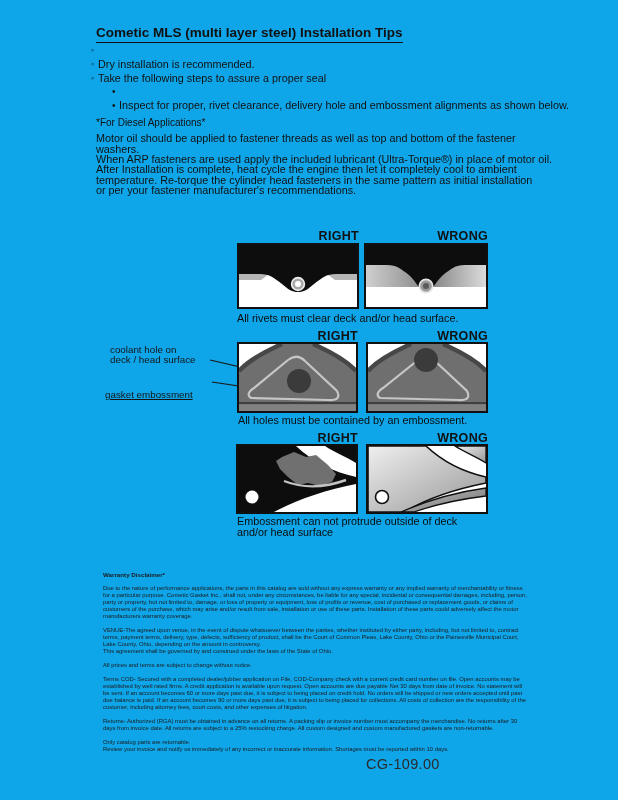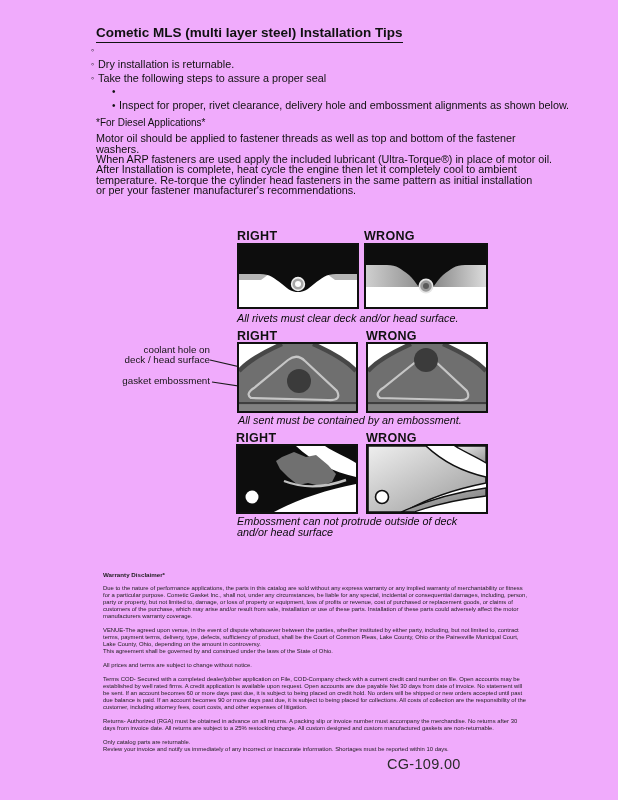--- a/index.html
+++ b/index.html
@@ -1,59 +1,59 @@
 <!DOCTYPE html>
 <html><head>
 <meta charset="utf-8">
 <style>
   * { margin:0; padding:0; box-sizing:border-box; }
   html,body { background:#ffffff; }
   .page {
-    position:relative; width:618px; height:800px; background:#f0abfc;
+    position:relative; width:618px; height:800px; background:#0ea5e9;
     font-family:"Liberation Sans", sans-serif; color:#111; overflow:hidden;
   }
   .abs { position:absolute; }
   .title {
     left:96px; top:25px; font-size:13.5px; font-weight:bold;
     border-bottom:1.6px solid #111; padding-bottom:2px; white-space:nowrap;
   }
   .bullets { left:91px; top:44px; font-size:10.8px; line-height:13.8px; white-space:nowrap; }
   .bullet-row { display:flex; }
   .bullet-row.sub { padding-left:21px; }
   .marker { width:7px; flex:0 0 auto; font-size:9px; line-height:13.8px; }
   .bullet-row.sub .marker { font-size:10px; }
   .diesel-heading { left:96px; top:117px; font-size:10px; font-weight:normal; }
   .body-para { left:96px; font-size:10.8px; line-height:10.6px; white-space:pre-line; width:460px; }
   .p1 { top:133px; }
   .p2 { top:164px; }
   .p3 { top:206px; }
-  .fig-label { font-size:12.5px; font-weight:bold; text-align:left; letter-spacing:0.3px; }
-  .caption { font-size:10.8px; line-height:11px; white-space:pre-line; color:#0b0b0b;font-style:italic; }
+  .fig-label { font-size:12.5px; font-weight:bold; text-align:right; letter-spacing:0.3px; }
+  .caption { font-size:10.8px; line-height:11px; white-space:pre-line; color:#0b0b0b; }
   .panel { border:2px solid #101010; background:#fff; }
   .panel svg { display:block; }
-  .anno { font-size:9.8px; line-height:10px; text-align:right; color:#151515; white-space:pre-line; }
+  .anno { font-size:9.8px; line-height:10px; text-align:left; color:#151515; white-space:pre-line; }
   .disclaimer { left:103px; top:571px; width:427px; font-size:5.9px; line-height:7px; color:#1c1c1c; }
   .disclaimer h3 { font-size:6.2px; margin-bottom:7px; font-weight:bold; }
   .disclaimer p { margin-bottom:7px; white-space:pre-line; }
-  .footer-code { left:387px; top:756px; font-size:14.5px; color:#2b2b2b; letter-spacing:0.3px; }
+  .footer-code { left:366px; top:756px; font-size:14.5px; color:#2b2b2b; letter-spacing:0.3px; }
 </style>
 </head>
 <body>
 
 <div class="page">
 
   <div class="abs title">Cometic MLS (multi layer steel) Installation Tips</div>
 
   <div class="abs bullets">
     <div class="bullet-row">
       <span class="marker">◦</span>
     </div>
     <div class="bullet-row">
       <span class="marker">◦</span>
-      <span>Dry installation is returnable.</span>
+      <span>Dry installation is recommended.</span>
     </div>
     <div class="bullet-row">
       <span class="marker">◦</span>
       <span>Take the following steps to assure a proper seal</span>
     </div>
     <div class="bullet-row sub">
       <span class="marker">•</span>
     </div>
     <div class="bullet-row sub">
       <span class="marker">•</span>
@@ -102,21 +102,21 @@
     </svg>
   </div>
 
   <div class="abs caption" style="left:237px; top:313px;">All rivets must clear deck and/or head surface.</div>
 
   <div class="abs fig-label" style="left:237px; top:329px; width:121px;">RIGHT</div>
   <div class="abs fig-label" style="left:366px; top:329px; width:122px;">WRONG</div>
 
   <div class="abs anno" style="left:110px; top:345px; width:100px;">coolant hole on
 deck / head surface</div>
-  <div class="abs anno" style="left:105px; top:376px; width:105px;">gasket embossment</div>
+  <div class="abs anno" style="left:105px; top:390px; width:105px;text-decoration:underline;">gasket embossment</div>
 
   <svg class="abs" style="left:208px; top:352px;" width="95" height="45" viewBox="0 0 95 45">
     <line x1="2" y1="8" x2="89" y2="28" stroke="#1a1a1a" stroke-width="1.2"></line>
     <line x1="4" y1="30" x2="58" y2="38" stroke="#1a1a1a" stroke-width="1.2"></line>
   </svg>
 
   <div class="abs panel" style="left:237px; top:342px; width:121px; height:71px;">
     <svg width="117" height="67" viewBox="0 0 117 67">
       <rect x="0" y="0" width="117" height="67" fill="#6f6f6f"></rect>
       <path d="M0,0 H43 C25,8 10,16 0,27 Z" fill="#ffffff"></path>
@@ -137,21 +137,21 @@
       <path d="M118,0 H75 C93,8 108,16 118,27 Z" fill="#ffffff"></path>
       <path d="M43,0 C25,8 10,16 0,27" stroke="#474747" stroke-width="4.5" fill="none"></path>
       <path d="M75,0 C93,8 108,16 118,27" stroke="#474747" stroke-width="4.5" fill="none"></path>
       <rect x="0" y="58" width="118" height="2.2" fill="#3f3f3f"></rect>
       <rect x="0" y="60.2" width="118" height="6.8" fill="#818181"></rect>
       <path d="M12,54 L90,56 Q104,57 99,47 L67,17 Q59,9 50,16 L15,44 Q6,50 12,54 Z" stroke="#c6c6c6" stroke-width="2.2" fill="none"></path>
       <circle cx="58" cy="16" r="12" fill="#3b3b3b"></circle>
     </svg>
   </div>
 
-  <div class="abs caption" style="left:238px; top:415px;">All sent must be contained by an embossment.</div>
+  <div class="abs caption" style="left:238px; top:415px;">All holes must be contained by an embossment.</div>
 
   <div class="abs fig-label" style="left:236px; top:431px; width:122px;">RIGHT</div>
   <div class="abs fig-label" style="left:366px; top:431px; width:122px;">WRONG</div>
 
   <div class="abs panel" style="left:236px; top:444px; width:122px; height:70px;">
     <svg width="118" height="66" viewBox="0 0 118 66">
       <rect x="0" y="0" width="118" height="66" fill="#ffffff"></rect>
       <path d="M0,0 H58 C74,15 95,26 118,31 L118,38 C88,44 60,53 36,66 L0,66 Z" fill="#0d0d0d"></path>
       <path d="M87,0 H118 V17 C107,10 96,6 87,0 Z" fill="#0d0d0d"></path>
       <polygon points="44,11 56,6 68,11 78,9 90,19 98,28 94,36 82,40 70,37 60,39 50,31 42,23 38,15" fill="#707070"></polygon>

